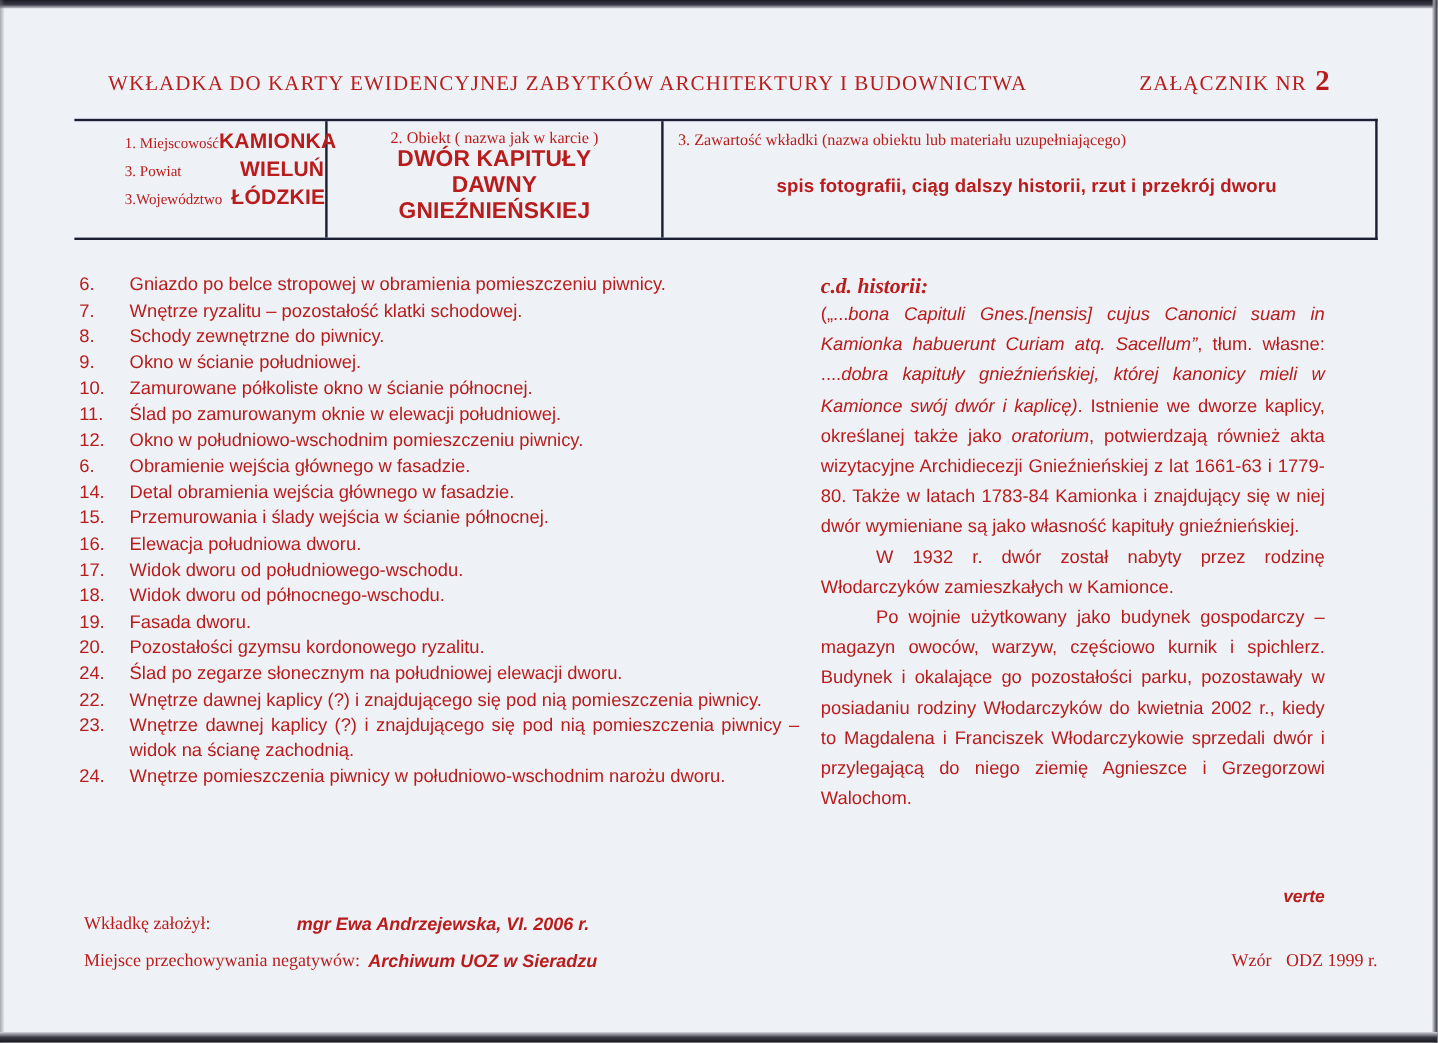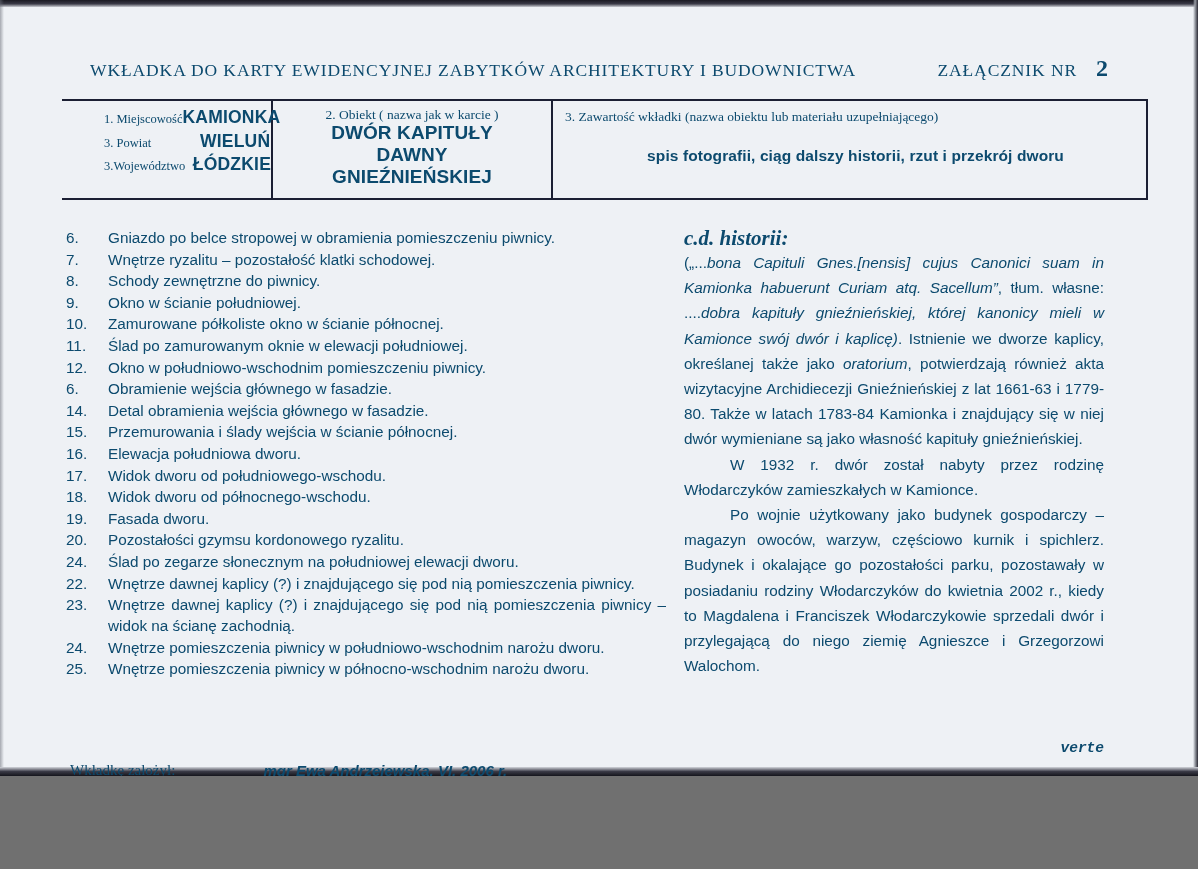--- a/index.html
+++ b/index.html
@@ -4,26 +4,26 @@
 <title>Wkładka do karty ewidencyjnej zabytków</title>
 <style>
   html, body {
     margin: 0;
     padding: 0;
     background: #707070;
   }
   .page {
     position: relative;
     width: 1198px;
-    height: 776px;
+    height: 869px;
     background: #eef1f5;
     box-sizing: border-box;
     overflow: hidden;
     font-family: "Liberation Serif", serif;
-    color: #0c4a6e;
+    color: #b91c1c;
   }
   
   .scan-edge-top {
     position: absolute;
     left: 0; top: 0;
     width: 1198px; height: 7px;
     background: linear-gradient(180deg,#1a1a22 0%, #3a3a46 55%, #c9ccd2 100%);
   }
   .scan-edge-bottom {
     position: absolute;
@@ -61,21 +61,21 @@
     letter-spacing: 0.9px;
     white-space: nowrap;
   }
   .doc-annex {
     font-family: "Liberation Serif", serif;
     font-size: 17.5px;
     letter-spacing: 0.9px;
     white-space: nowrap;
     display: flex;
     align-items: baseline;
-    gap: 19px;
+    gap: 7px;
   }
   .doc-annex .annex-num {
     font-size: 24px;
     font-weight: bold;
     letter-spacing: 0;
   }
 
   
   .hdr-table {
     position: absolute;
@@ -188,74 +188,73 @@
     top: 227px;
     width: 420px;
     font-family: "Liberation Sans", sans-serif;
     font-size: 15.3px;
     line-height: 25.2px;
   }
   .hist-head {
     font-family: "Liberation Serif", serif;
     font-weight: bold;
     font-style: italic;
-    font-size: 21px;
+    font-size: 18px;
     line-height: 22px;
     margin-bottom: 1px;
   }
   .hist-para {
     text-align: justify;
     text-align-last: left;
     margin: 0;
   }
   .hist-para.indent {
     text-indent: 46px;
   }
   .hist-para em {
     font-style: italic;
   }
   .verte {
     position: absolute;
     left: 684px;
     top: 740px;
     width: 420px;
     text-align: right;
-    font-family: Liberation Mono, monospace;
+    font-family: Liberation Sans, sans-serif;
     font-weight: bold;
     font-style: italic;
     font-size: 14.5px;
   }
 
   
   .footer {
     position: absolute;
     left: 70px;
     top: 762px;
     width: 1078px;
   }
   .foot-row {
     display: flex;
     align-items: flex-end;
     margin-bottom: 14px;
     position: relative;
-    gap: 36px;
   }
   .foot-label {
     font-family: "Liberation Serif", serif;
     font-size: 15px;
     white-space: nowrap;
   }
   .foot-value {
     font-family: "Liberation Sans", sans-serif;
     font-style: italic;
     font-weight: bold;
     font-size: 15px;
     white-space: nowrap;
   }
-  .foot-row-1 .foot-value { margin-left: 52px; }
+  .foot-row-1 .foot-value { margin-left: 72px; }
   .foot-row-2 .foot-value { margin-left: 7px; }
   .foot-right {
     position: absolute;
     right: 0;
     bottom: 0;
     font-family: "Liberation Serif", serif;
     font-size: 15px;
     white-space: nowrap;
   }
   .foot-right .sp { letter-spacing: 1px; }
@@ -379,24 +378,20 @@
         <span class="photo-num">22.</span>
         <span class="photo-text justify">Wnętrze dawnej kaplicy (?) i znajdującego się pod nią pomieszczenia piwnicy.</span>
       </div>
       <div class="photo-item">
         <span class="photo-num">23.</span>
         <span class="photo-text justify">Wnętrze dawnej kaplicy (?) i znajdującego się pod nią pomieszczenia piwnicy – widok na ścianę zachodnią.</span>
       </div>
       <div class="photo-item">
         <span class="photo-num">24.</span>
         <span class="photo-text justify">Wnętrze pomieszczenia piwnicy w południowo-wschodnim narożu dworu.</span>
-      </div>
-      <div class="photo-item">
-        <span class="photo-num">25.</span>
-        <span class="photo-text justify">Wnętrze pomieszczenia piwnicy w północno-wschodnim narożu dworu.</span>
       </div>
     </div>
 
   <div class="body-right">
     <div class="hist-head">c.d. historii:</div>
     <p class="hist-para">
       <span>(„...</span><em>bona Capituli Gnes.[nensis] cujus Canonici suam in Kamionka habuerunt Curiam atq. Sacellum”</em><span>, tłum. własne: ....</span><em>dobra kapituły gnieźnieńskiej, której kanonicy mieli w Kamionce swój dwór i kaplicę)</em><span>. Istnienie we dworze kaplicy, określanej także jako </span><em>oratorium</em><span>, potwierdzają również akta wizytacyjne Archidiecezji Gnieźnieńskiej z lat 1661-63 i 1779-80. Także w latach 1783-84 Kamionka i znajdujący się w niej dwór wymieniane są jako własność kapituły gnieźnieńskiej.</span>
     </p>
     <p class="hist-para indent">W 1932 r. dwór został nabyty przez rodzinę Włodarczyków zamieszkałych w Kamionce.</p>
     <p class="hist-para indent">Po wojnie użytkowany jako budynek gospodarczy – magazyn owoców, warzyw, częściowo kurnik i spichlerz. Budynek i okalające go pozostałości parku, pozostawały w posiadaniu rodziny Włodarczyków do kwietnia 2002 r., kiedy to Magdalena i Franciszek Włodarczykowie sprzedali dwór i przylegającą do niego ziemię Agnieszce i Grzegorzowi Walochom.</p>

